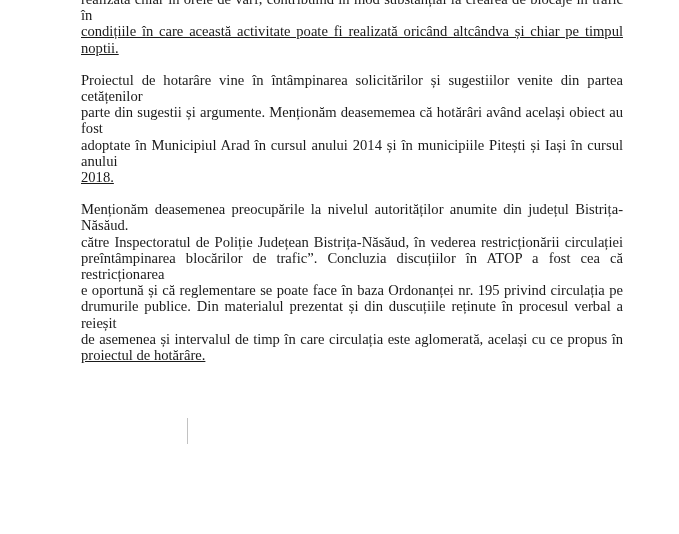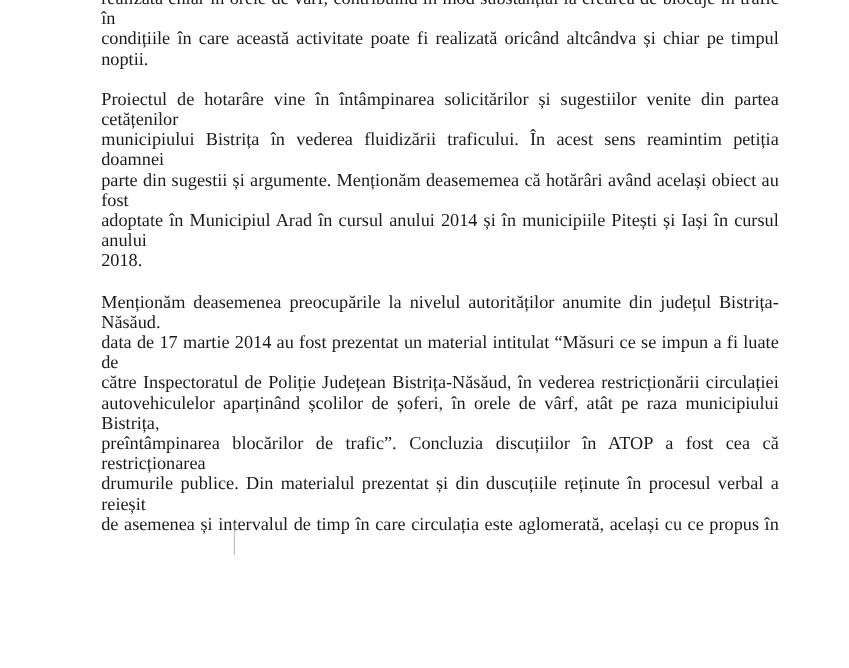--- a/index.html
+++ b/index.html
@@ -14,48 +14,47 @@
     position: absolute;
     left: 81px;
     top: -9px;
     width: 542px;
     font-size: 14.6px;
     line-height: 16.2px;
   }
   .para { margin: 0 0 16px 0; text-align: justify; }
   .line { display: block; white-space: nowrap; }
   .just .line { text-align: justify; text-align-last: justify; white-space: normal; }
-  .just .line.last { text-align-last: left; }
+  .just .line.last { text-align-last: left; text-decoration: underline; }
   .scan-mark {
     position: absolute; left: 187px; top: 418px;
     width: 1px; height: 26px; background: #9a9a9a; opacity: 0.6;
   }
 </style>
 </head>
 <body>
 
 <div class="page">
   <div class="para just">
     <span class="line">realizată chiar în orele de vârf, contribuind în mod substanțial la crearea de blocaje în trafic în</span>
     <span class="line last">condițiile în care această activitate poate fi realizată oricând altcândva și chiar pe timpul noptii.</span>
   </div>
 
   <div class="para just">
     <span class="line">Proiectul de hotarâre vine în întâmpinarea solicitărilor și sugestiilor venite din partea cetățenilor</span>
-    <span class="line">municipiului Bistrița în vederea fluidizării traficului. În acest sens reamintim petiția doamnei</span>
     <span class="line">parte din sugestii și argumente. Menționăm deasememea că hotărâri având același obiect au fost</span>
     <span class="line">adoptate în Municipiul Arad în cursul anului 2014 și în municipiile Pitești și Iași în cursul anului</span>
     <span class="line last">2018.</span>
   </div>
 
   <div class="para just">
     <span class="line">Menționăm deasemenea preocupările la nivelul autorităților anumite din județul Bistrița-Năsăud.</span>
-    <span class="line">data de 17 martie 2014 au fost prezentat un material intitulat “Măsuri ce se impun a fi luate de</span>
     <span class="line">către Inspectoratul de Poliție Județean Bistrița-Năsăud, în vederea restricționării circulației</span>
-    <span class="line">autovehiculelor aparținând școlilor de șoferi, în orele de vârf, atât pe raza municipiului Bistrița,</span>
     <span class="line">preîntâmpinarea blocărilor de trafic”. Concluzia discuțiilor în ATOP a fost cea că restricționarea</span>
+    <span class="line">e oportună și că reglementare se poate face în baza Ordonanței nr. 195 privind circulația pe</span>
     <span class="line">drumurile publice. Din materialul prezentat și din duscuțiile reținute în procesul verbal a reieșit</span>
     <span class="line">de asemenea și intervalul de timp în care circulația este aglomerată, același cu ce propus în</span>
+    <span class="line last">proiectul de hotărâre.</span>
   </div>
 
 </div>
 
 <div class="scan-mark"></div>
 
 </body></html>

